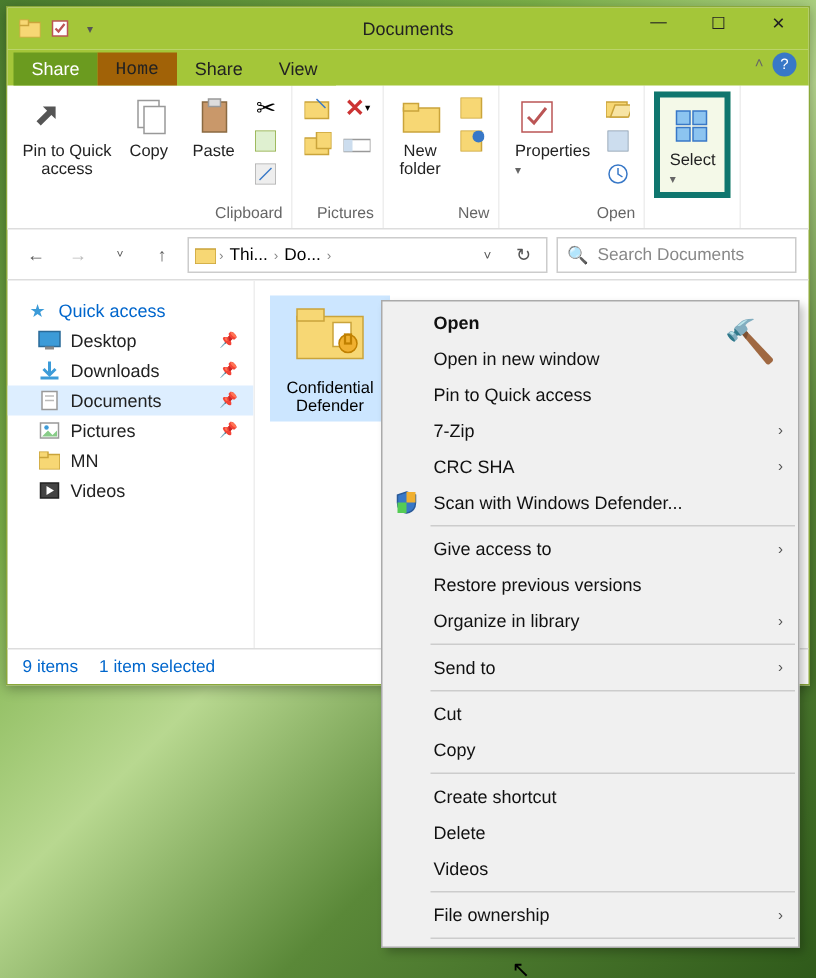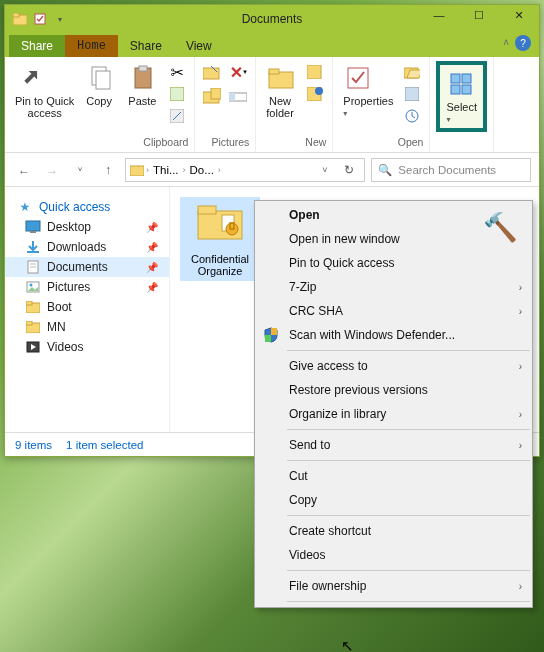--- a/index.html
+++ b/index.html
@@ -326,29 +326,20 @@
             <span>Pictures</span>
             <span class="side-pin">📌</span>
           </div>
           <div class="side-item">
             <span class="side-icon">
               <svg width="14" height="12">
                 <rect x="0" y="2" width="14" height="10" fill="#f7d774" stroke="#caa43b"></rect>
                 <rect x="0" y="0" width="6" height="4" fill="#f7d774" stroke="#caa43b"></rect>
               </svg>
             </span>
-            <span>Boot</span>
-          </div>
-          <div class="side-item">
-            <span class="side-icon">
-              <svg width="14" height="12">
-                <rect x="0" y="2" width="14" height="10" fill="#f7d774" stroke="#caa43b"></rect>
-                <rect x="0" y="0" width="6" height="4" fill="#f7d774" stroke="#caa43b"></rect>
-              </svg>
-            </span>
             <span>MN</span>
           </div>
           <div class="side-item">
             <span class="side-icon">
               <svg width="14" height="12">
                 <rect x="1" y="1" width="12" height="10" fill="#444" stroke="#222"></rect>
                 <path d="M5 3 L5 9 L10 6 Z" fill="#fff"></path>
               </svg>
             </span>
             <span>Videos</span>
@@ -359,21 +350,21 @@
       <div class="foldercard">
         <div class="ficon">
             <svg width="48" height="40">
               <rect x="2" y="10" width="44" height="28" fill="#f7d774" stroke="#caa43b"></rect>
               <rect x="2" y="5" width="18" height="8" fill="#f7d774" stroke="#caa43b"></rect>
               <rect x="26" y="14" width="12" height="16" fill="#fff" stroke="#caa43b"></rect>
               <circle cx="36" cy="28" r="6" fill="#f0b030" stroke="#c08000"></circle>
               <rect x="34" y="22" width="4" height="6" fill="none" stroke="#c08000" stroke-width="1.5"></rect>
             </svg>
           </div>
-        <div style="word-break:break-word">Confidential Organize</div>
+        <div style="word-break:break-word">Confidential Defender</div>
       </div>
     </div>
   </div>
 
   <div class="statusbar">
     <span>9 items</span>
     <span>1 item selected</span>
   </div>
 </div>
 
@@ -429,20 +420,23 @@
         <span>Cut</span>
       </div>
       <div class="ctx-item">
         <span>Copy</span>
       </div>
       <div class="ctx-sep"></div>
       <div class="ctx-item">
         <span>Create shortcut</span>
       </div>
       <div class="ctx-item">
+        <span>Delete</span>
+      </div>
+      <div class="ctx-item">
         <span>Videos</span>
       </div>
       <div class="ctx-sep"></div>
       <div class="ctx-item">
         <span>File ownership</span>
         <span class="arrow">›</span>
       </div>
       <div class="ctx-sep"></div>
     </div>
 </div>

